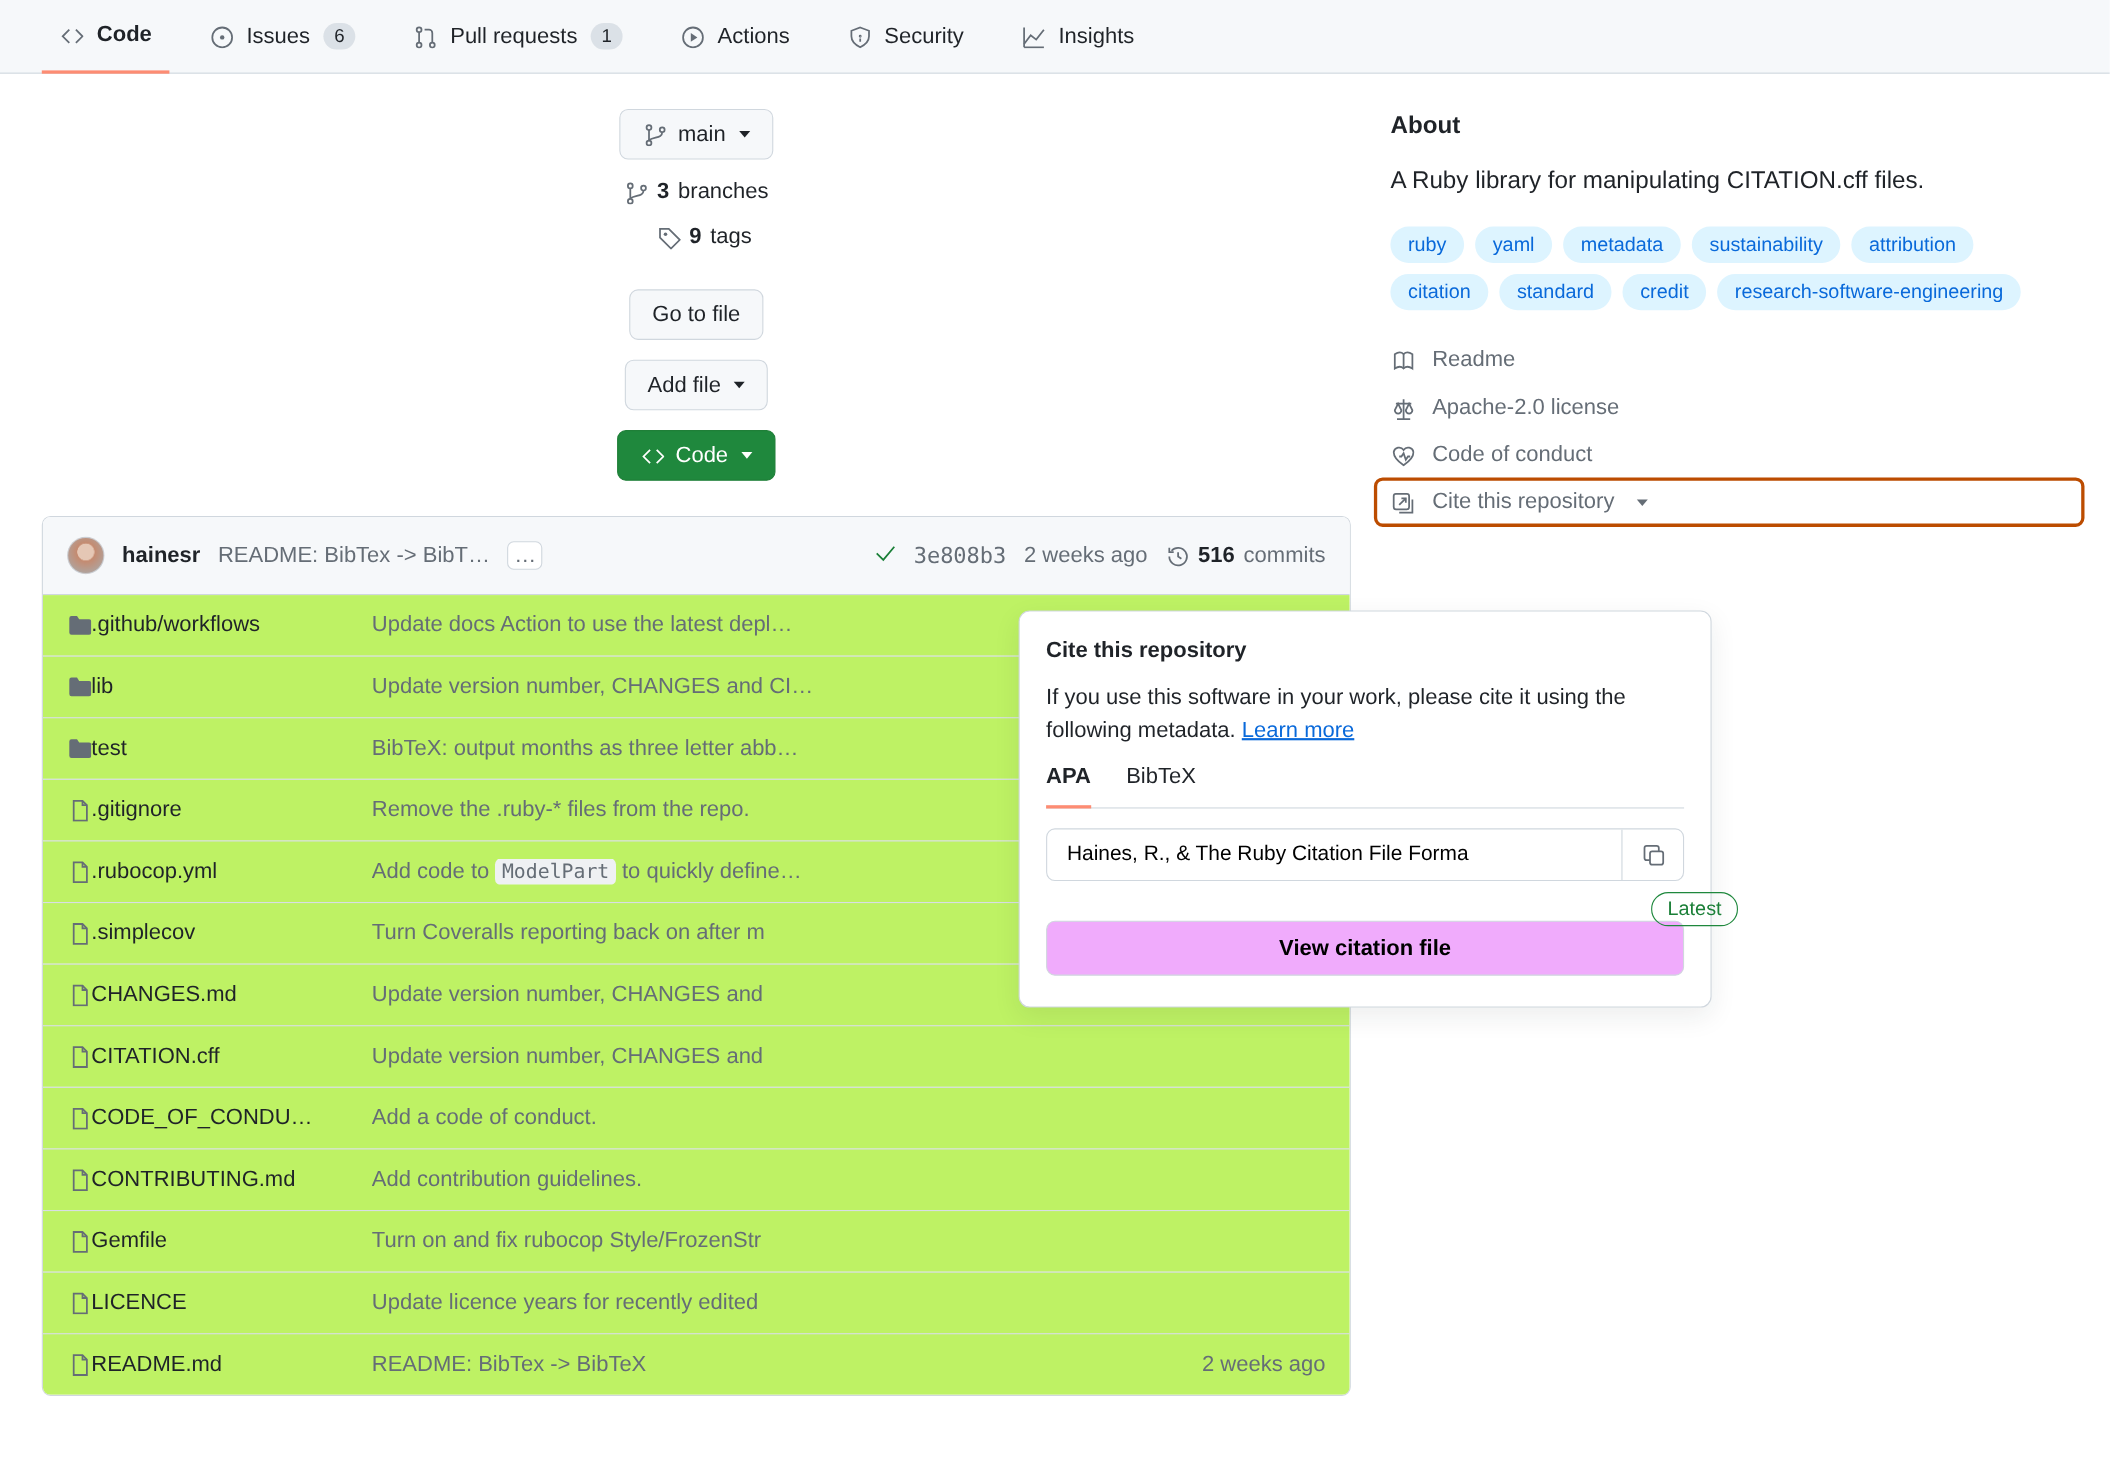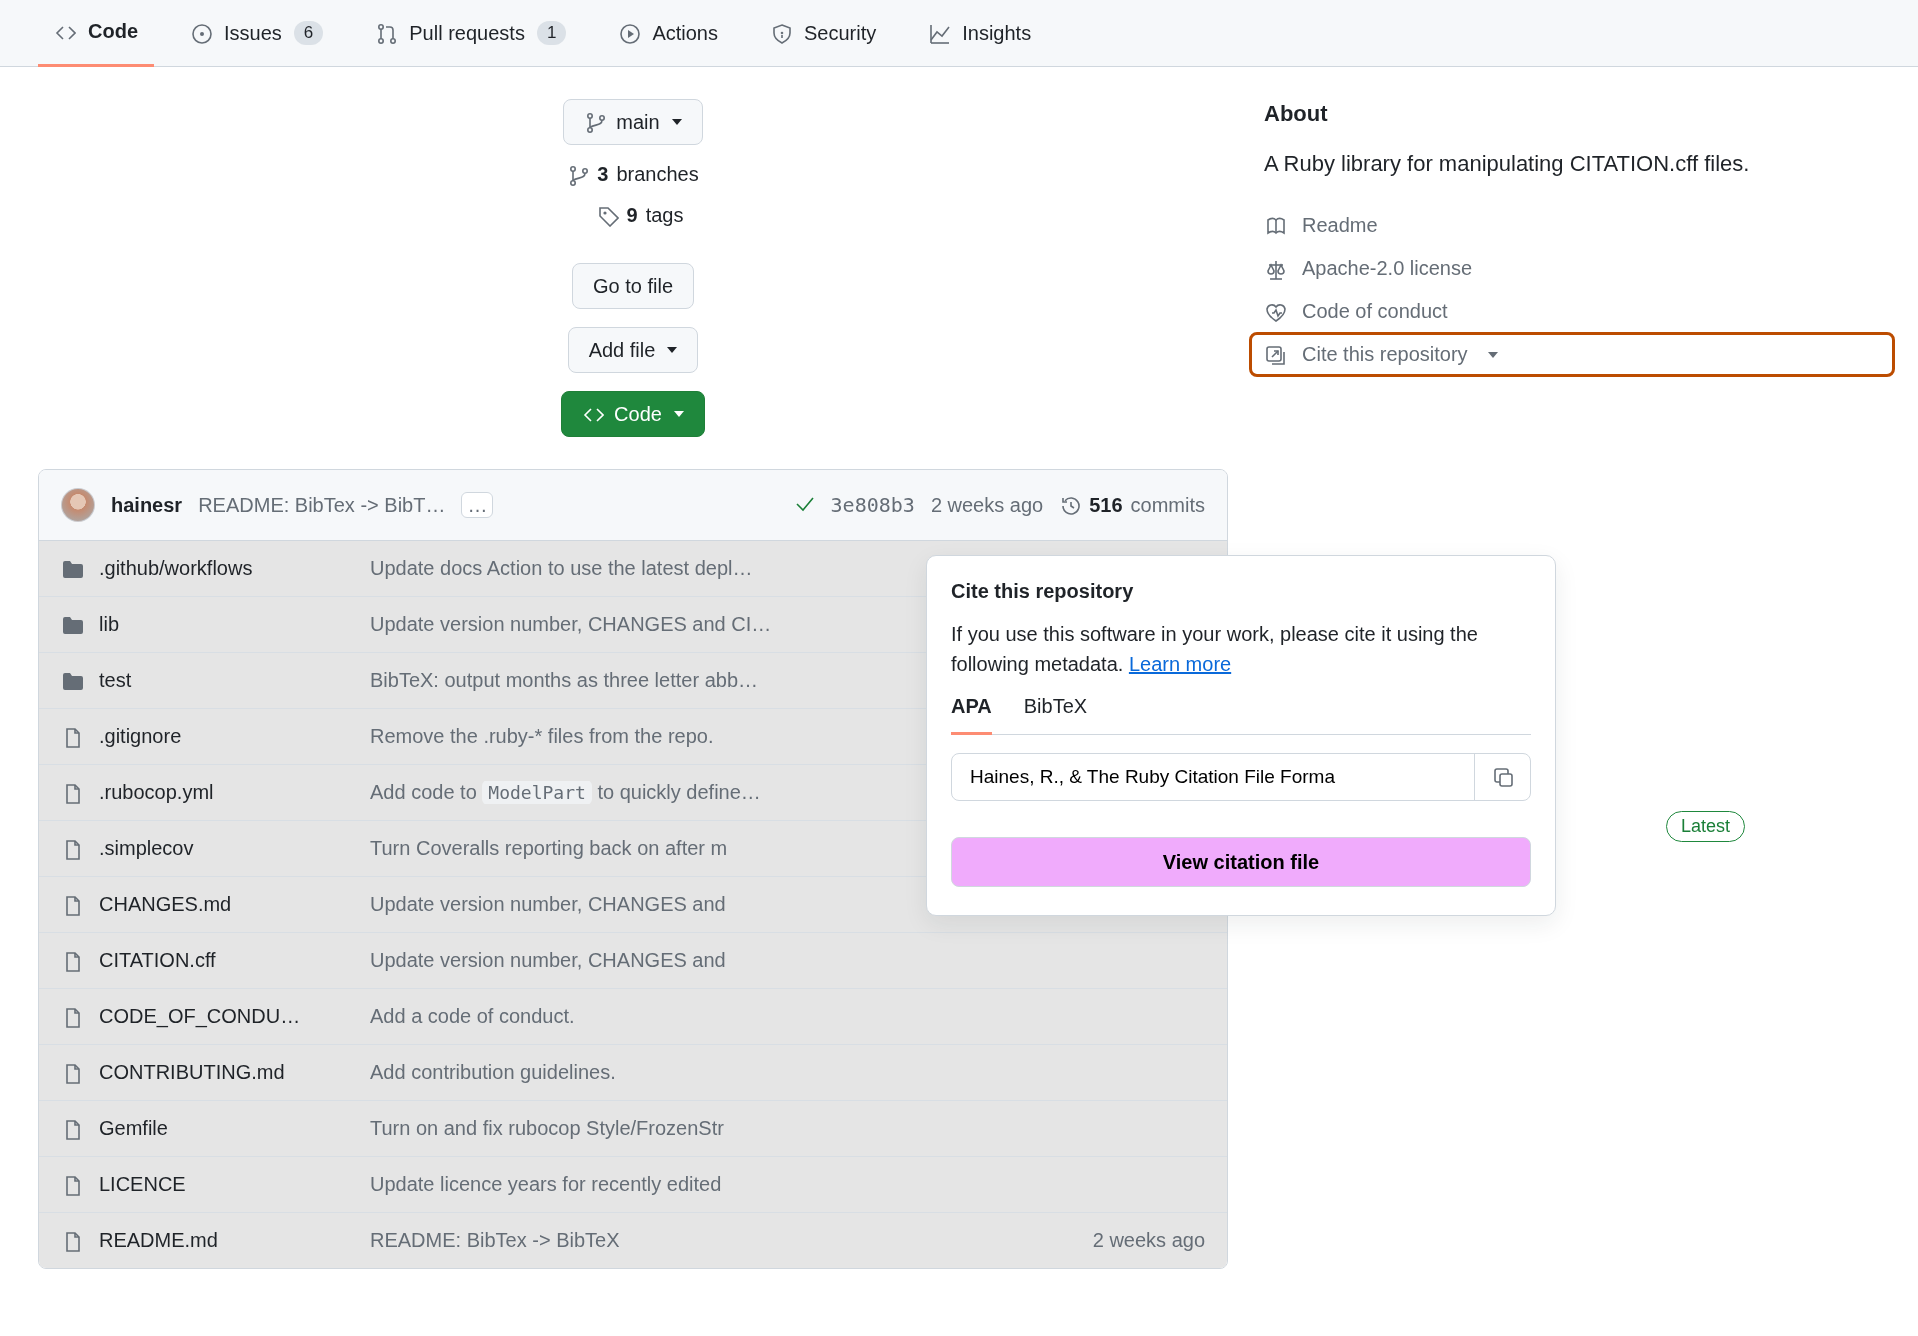--- a/index.html
+++ b/index.html
@@ -84,24 +84,24 @@
   .file-head .msg { color:#656d76; max-width: 330px; overflow:hidden; text-overflow:ellipsis; white-space:nowrap;}
   .ellipsis-btn { width:32px;height:26px;border:1px solid #d0d7de;border-radius:6px;background:#fff;display:flex;align-items:center;justify-content:center;color:#656d76;}
   .file-head .check { color:#1a7f37; }
   .file-head .sha { color:#656d76; font-family:ui-monospace,monospace;}
   .file-head .lastcommit { color:#656d76;}
   .file-head .commits { display:flex;align-items:center;gap:8px;}
   .file-head .commits .cnum { font-weight:700;}
   .file-head .commits .ctext{ color:#656d76;}
 
   .file-row {
-    display:flex; align-items:center; gap:16px;
+    display:flex; align-items:flex-start; 
     padding: 16px 22px;
     border-top:1px solid #d8dee4;
-    font-size:20px; background:#e5e5e5;
+    font-size:20px; background:#bef264;
   }
   .file-row:first-of-type { border-top:none;}
   .file-row .ficon { width:22px;height:22px; flex:none;}
   .file-row .dir { fill:#54aeff; }
   .file-row .file { fill:none; stroke:#656d76; stroke-width:1.6;}
   .file-row .fname { flex:0 0 255px; max-width:255px; overflow:hidden; text-overflow:ellipsis; white-space:nowrap; color:#1f2328; cursor:pointer; }
   .file-row .fmsg  { flex:1; color:#656d76; overflow:hidden; text-overflow:ellipsis; white-space:nowrap; cursor:pointer;}
   .file-row .ftime { flex:0 0 190px; color:#656d76; text-align:right;}
 
   code.inline {
@@ -149,21 +149,21 @@
   }
   .copy-btn {
     width:56px; border-left:1px solid #d0d7de; display:flex;align-items:center;justify-content:center; cursor:pointer;
   }
   .view-btn {
     width:100%; height:50px; border:1px solid #d0d7de; border-radius:8px;
     background:#f0abfc; font-size:20px; font-weight:600; cursor:pointer;
   }
 
   .latest-badge {
-    position:absolute; top:744px; left:1666px;
+    position:absolute; top:744px; left:1501px;
     border:1.5px solid #1f883d; color:#1a7f37;
     border-radius:30px; padding:4px 14px; font-size:18px; font-weight:500;
   }
 </style>
 </head>
 <body>
 
 <svg width="0" height="0" style="position:absolute">
   <defs>
     <g id="i-code">
@@ -460,20 +460,31 @@
             <span class="fmsg">README: BibTex -&gt; BibTeX</span>
             <span class="ftime">2 weeks ago</span>
           </div>
         </div>
     </div>
   </div>
 
   <div class="right">
     <h2>About</h2>
     <div class="about-text">A Ruby library for manipulating CITATION.cff files.</div>
+    <div class="topics" id="topics">
+        <span class="topic">ruby</span>
+        <span class="topic">yaml</span>
+        <span class="topic">metadata</span>
+        <span class="topic">sustainability</span>
+        <span class="topic">attribution</span>
+        <span class="topic">citation</span>
+        <span class="topic">standard</span>
+        <span class="topic">credit</span>
+        <span class="topic">research-software-engineering</span>
+      </div>
 
     <div class="meta-list">
       <div class="meta-item">
         <svg>
             <use href="#i-book"></use>
           </svg>
         <span>Readme</span>
       </div>
       <div class="meta-item">
         <svg>

